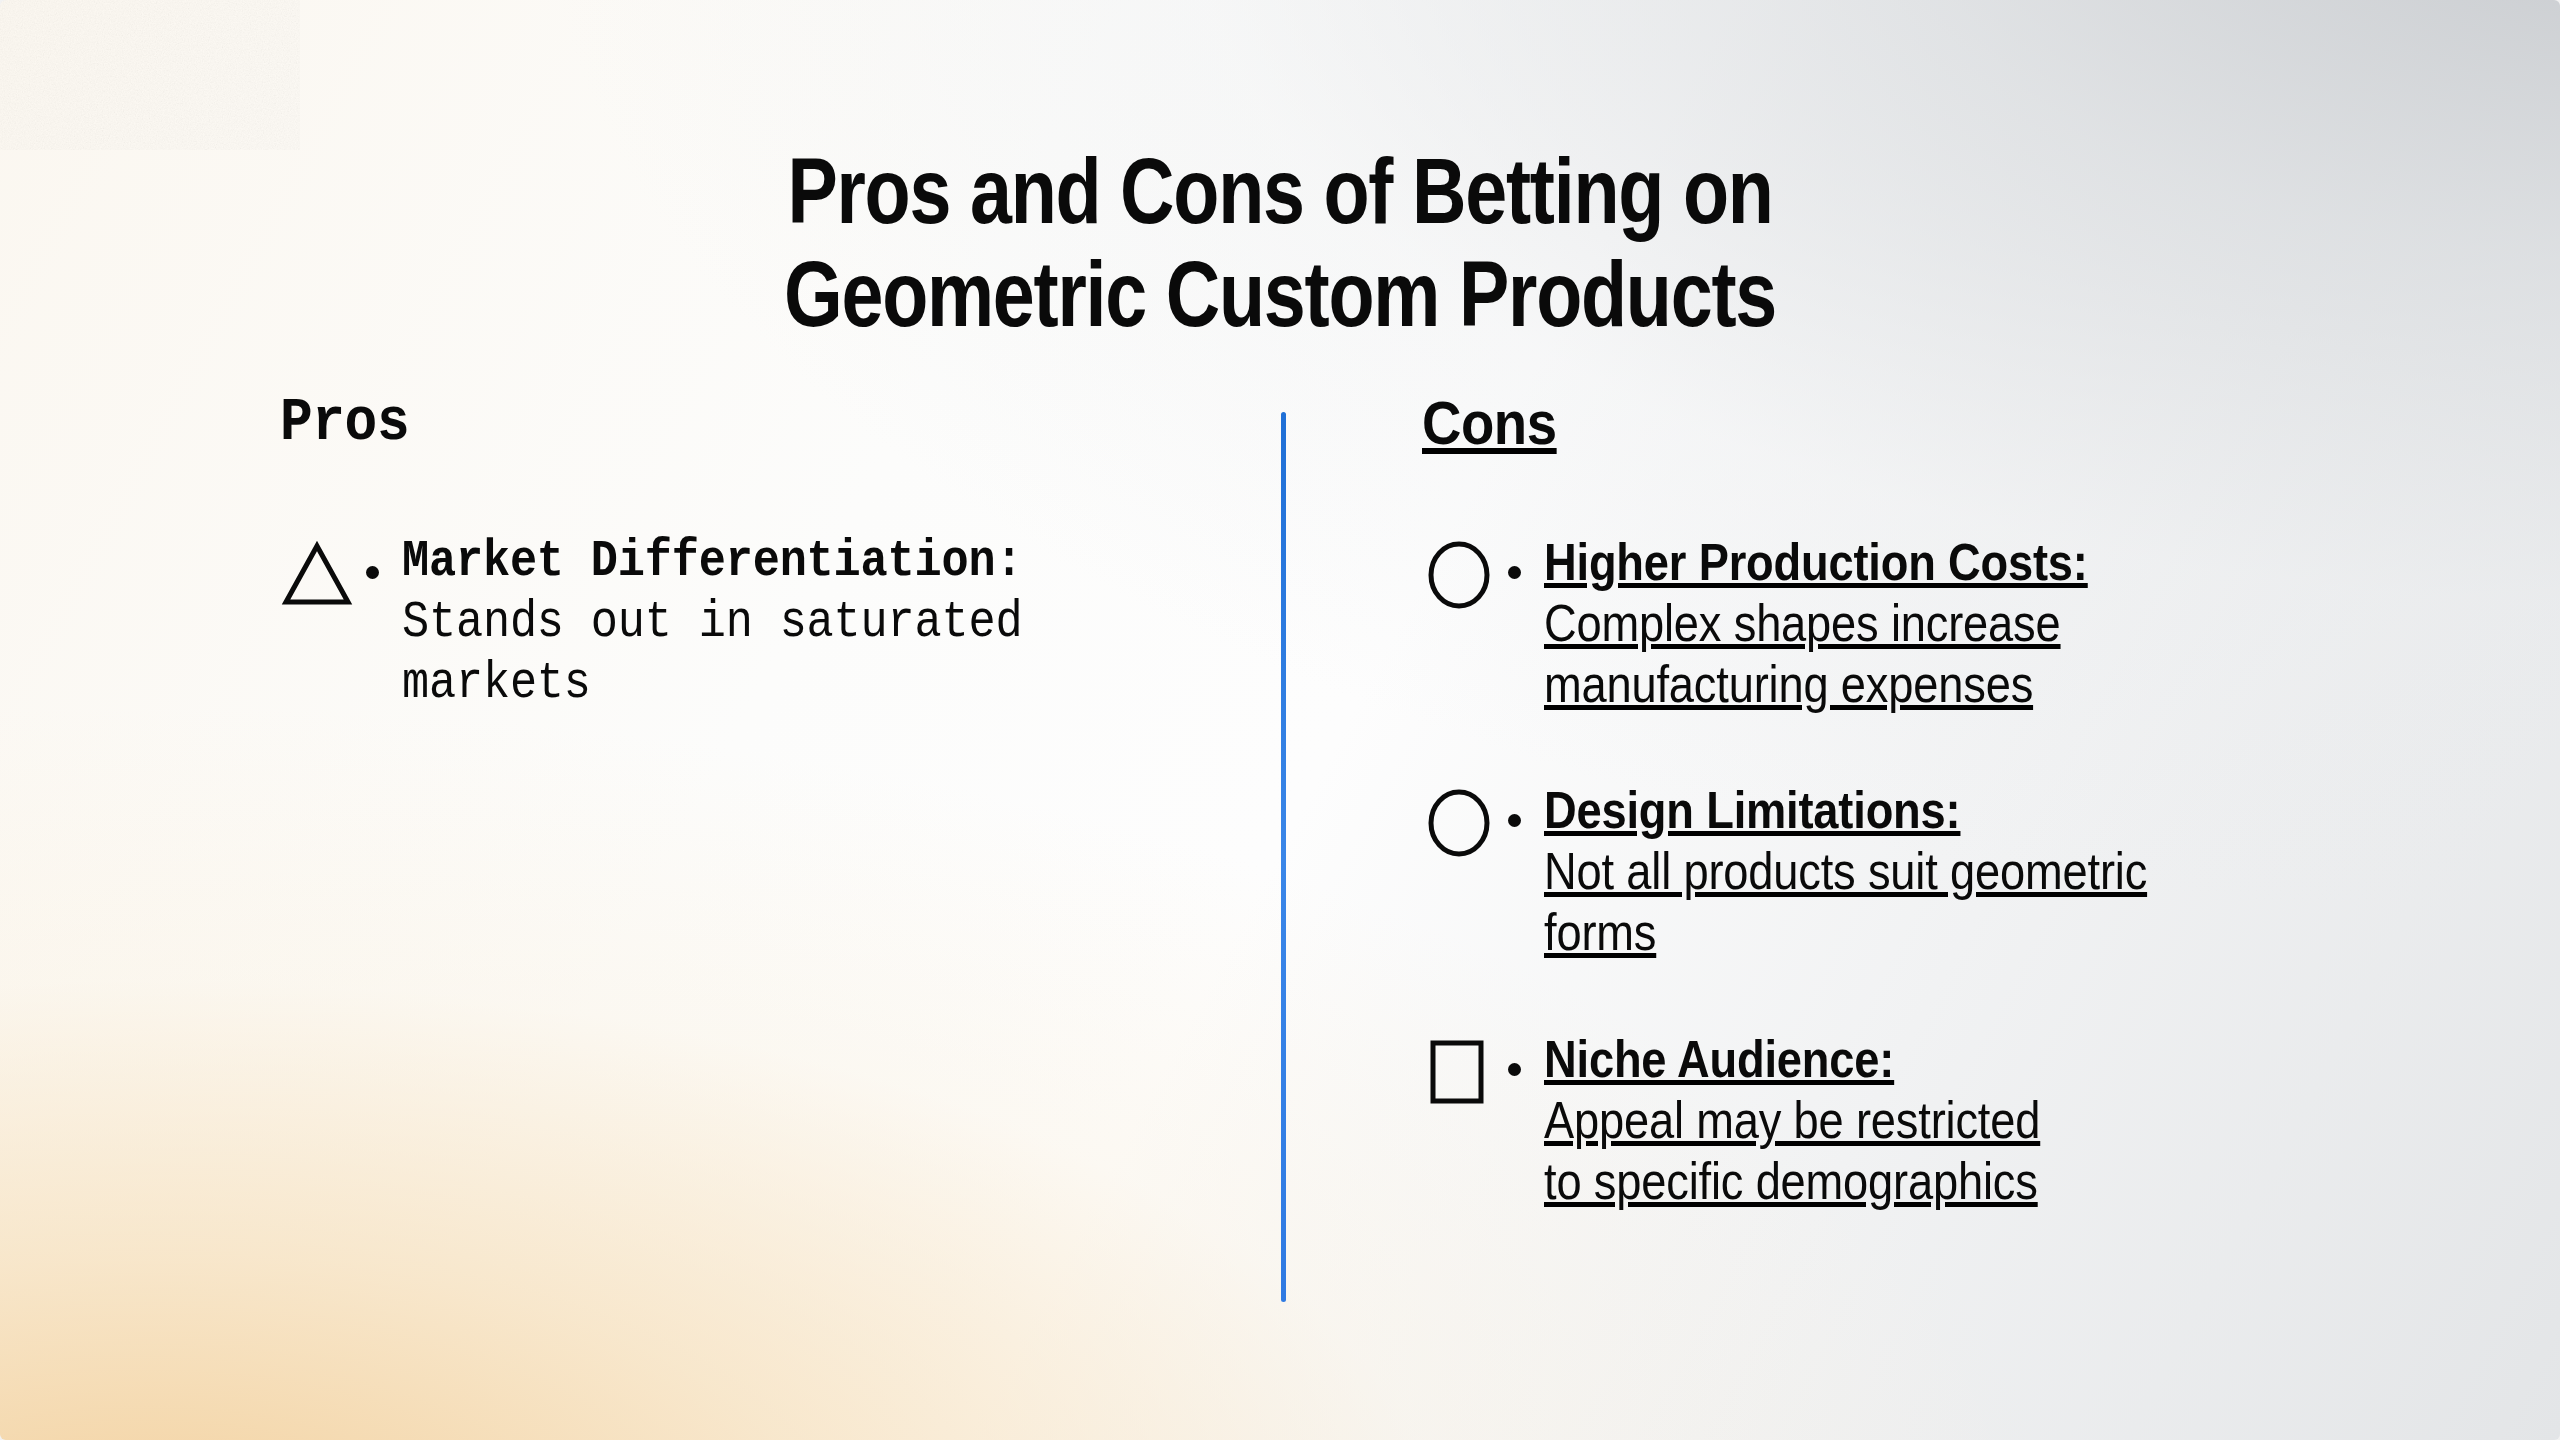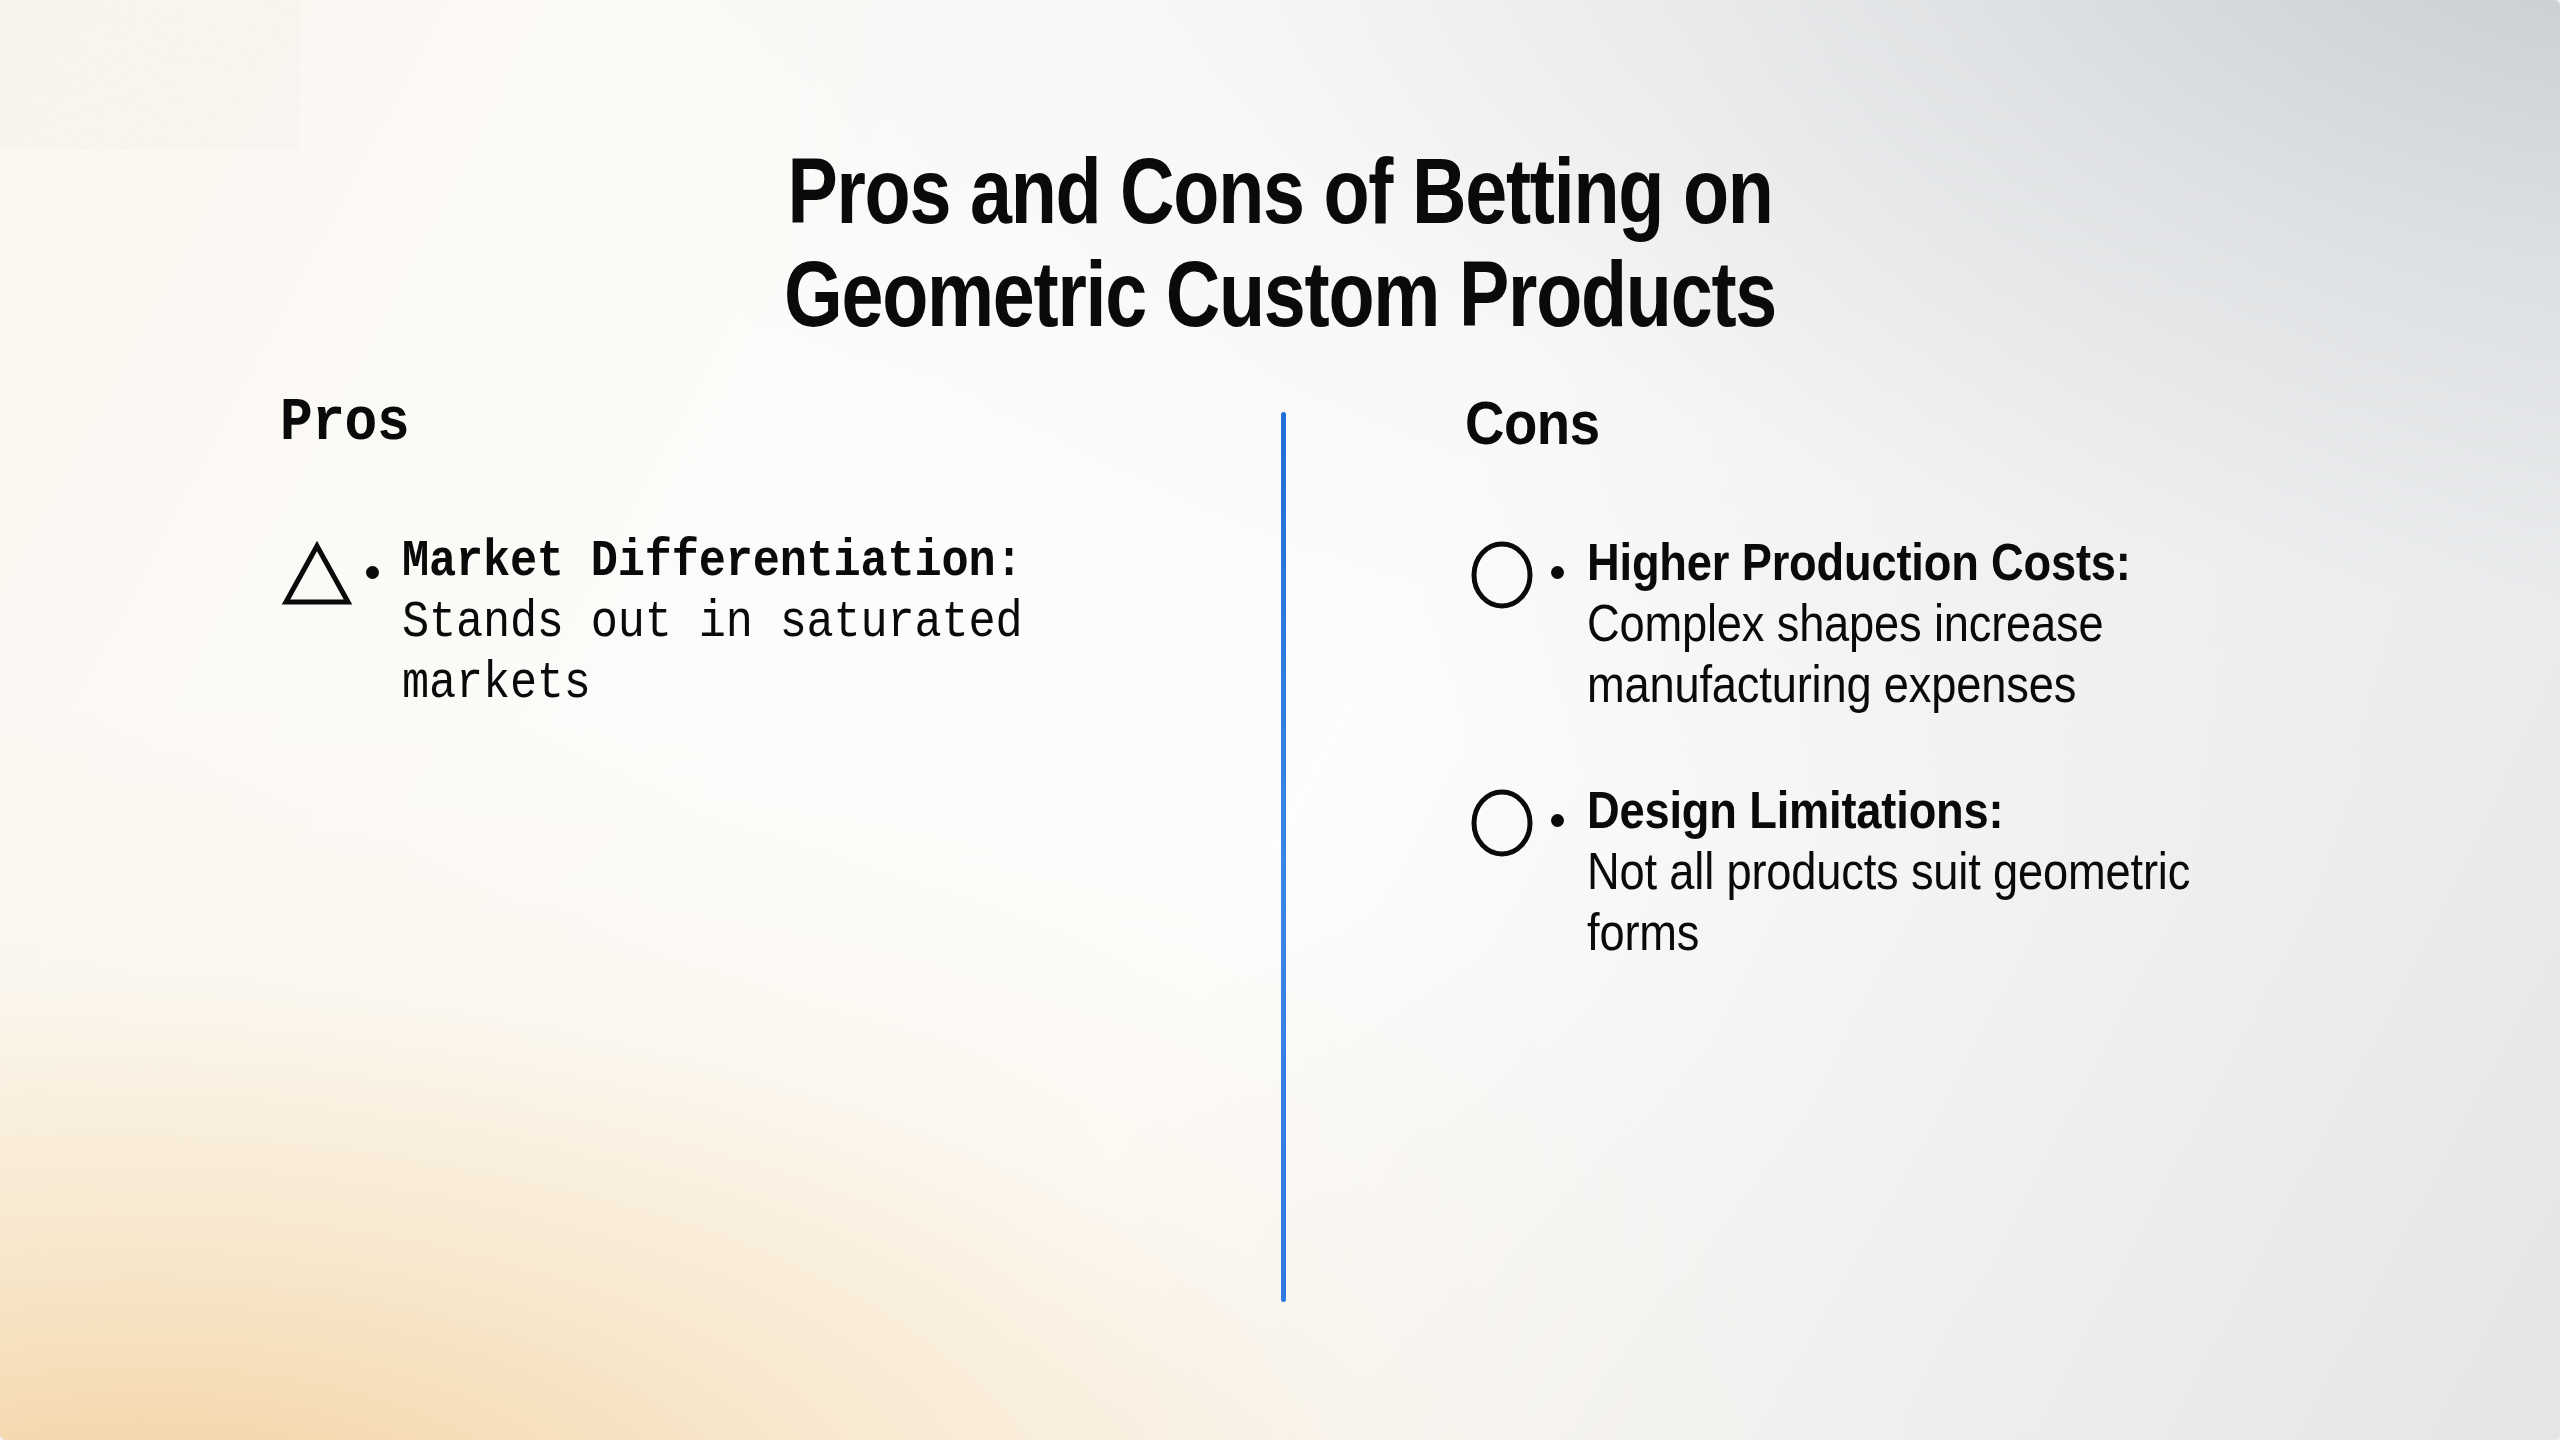--- a/index.html
+++ b/index.html
@@ -43,21 +43,21 @@
   
   .divider{
     position:absolute;left:1281px;top:412px;width:5px;height:890px;
     background:linear-gradient(180deg,#1f6fd6 0%,#3a86e8 50%,#2f7ae2 100%);
     border-radius:3px;
   }
 
   
   .col{position:absolute;top:392px;}
   .col-pros{left:280px;width:960px;font-family:Liberation Mono, monospace;}
-  .col-cons{left:1465px;width:1000px;}
+  .col-cons{left:1422px;width:1000px;text-decoration:underline;}
 
   .col-head{
     color:#0a0a0a;font-weight:700;font-size:62px;line-height:1;
     letter-spacing:-0.5px;transform:scaleX(.88);transform-origin:0 50%;
     margin:0 0 78px 0;white-space:nowrap;
   }
 
   .item{position:relative;margin-bottom:66px;padding-left:122px;min-height:150px;}
   .item:last-child{margin-bottom:8px;}
 
@@ -146,15 +146,28 @@
           </svg>
       </span>
       <span class="dot"></span>
       <div class="txt">
         <span class="lead">Design Limitations:</span>
         <span class="bodyline">Not all products suit geometric</span>
         <span class="bodyline">forms</span>
       </div>
     </div>
 
+    <div class="item">
+      <span class="shape">
+        <svg viewBox="0 0 74 74">
+            <rect x="11" y="8" width="48" height="58" fill="none" stroke="#0a0a0a" stroke-width="5"></rect>
+          </svg>
+      </span>
+      <span class="dot"></span>
+      <div class="txt">
+        <span class="lead">Niche Audience:</span>
+        <span class="bodyline">Appeal may be restricted</span>
+        <span class="bodyline">to specific demographics</span>
+      </div>
+    </div>
   </div>
 
 </div>
 
 </body></html>

